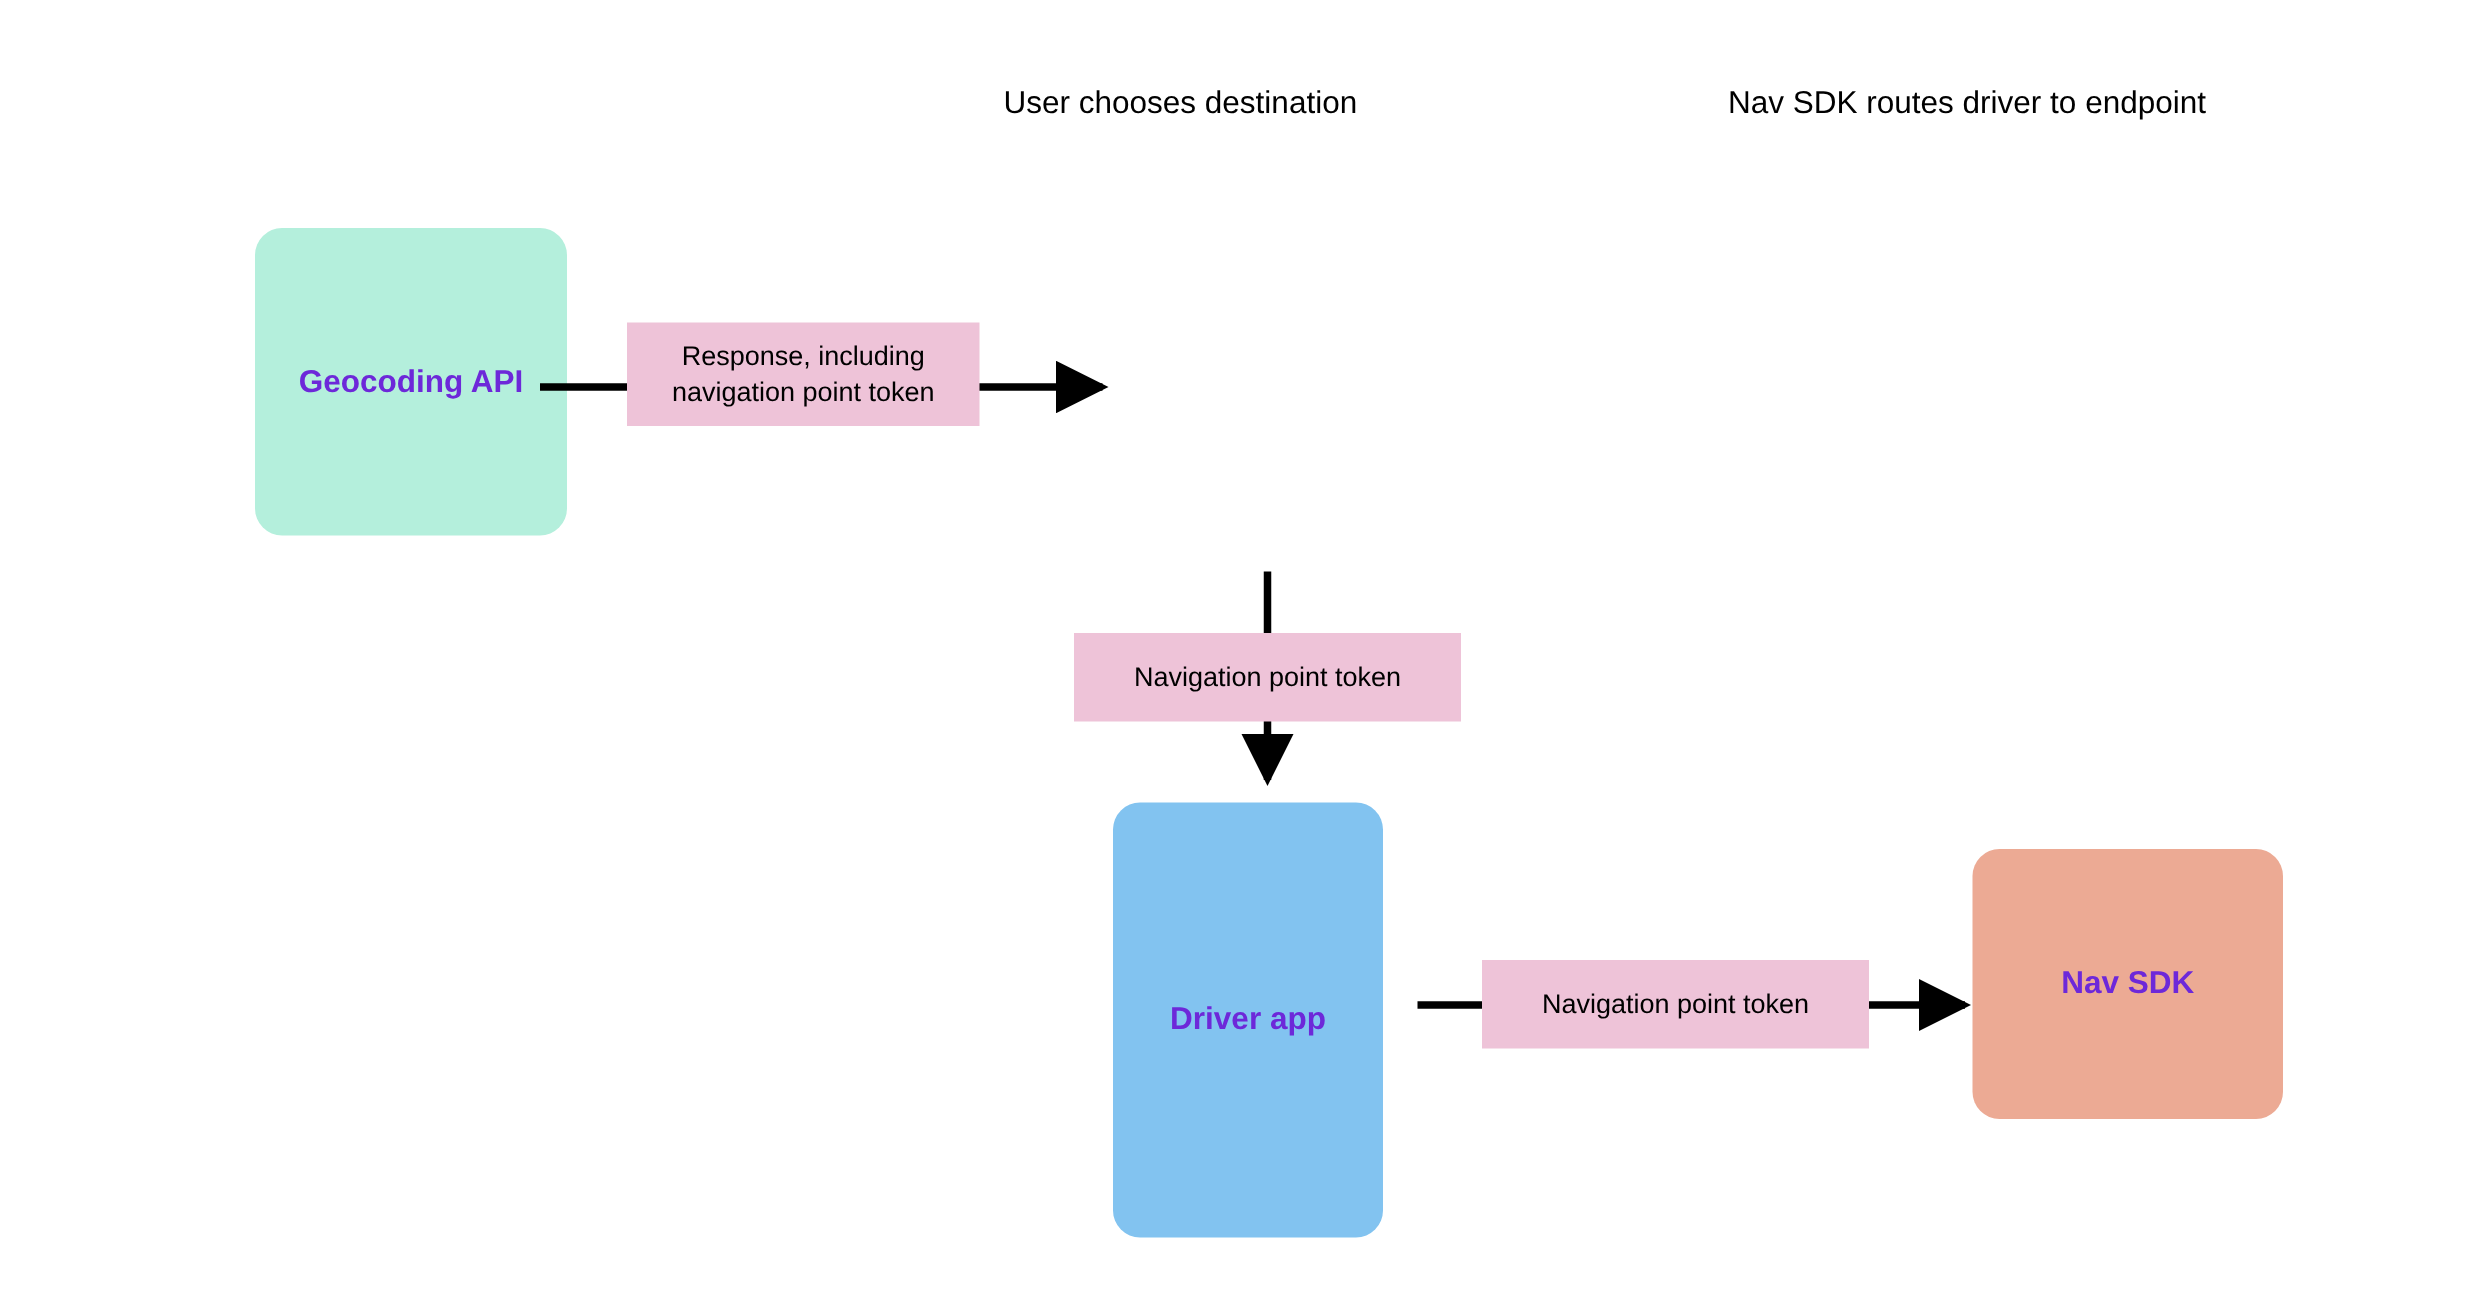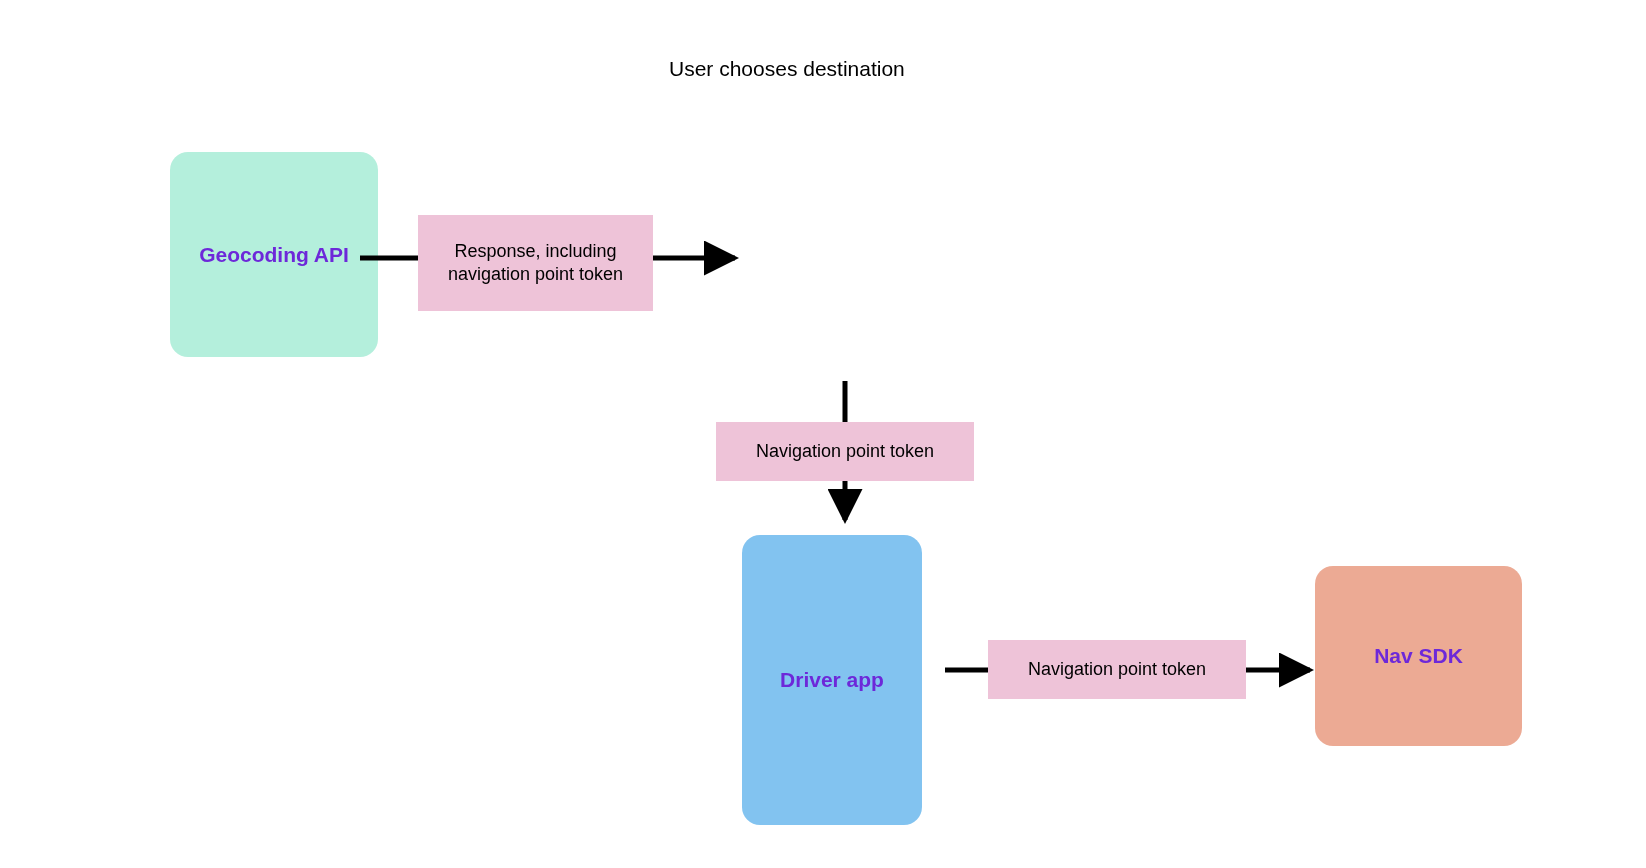--- a/index.html
+++ b/index.html
@@ -60,20 +60,21 @@
   }
 </style>
 </head>
 <body>
 
 <div id="canvas">
 
 
   <div class="col-header" style="left:669px; top:56px;">User chooses destination</div>
 
+  <div class="col-header" style="left:1152px; top:56px;">Nav SDK routes driver to endpoint</div>
 
   <svg class="edge-svg" viewBox="0 0 1646 868">
     <defs>
       <marker id="arrowhead" markerWidth="7" markerHeight="7" refX="6.2" refY="3.5" orient="auto" markerUnits="strokeWidth">
         <path d="M0,0 L7,3.5 L0,7 z" fill="#000000"></path>
       </marker>
     </defs>
 
     <line x1="360" y1="258" x2="735" y2="258" stroke="#000000" stroke-width="5" marker-end="url(#arrowhead)"></line>
 
@@ -88,21 +89,21 @@
 
 
   <div class="node" style="left:742px; top:535px; width:180px; height:290px; background:#82c3f0;">
     <span>Driver app</span>
   </div>
 
   <div class="node" style="left:1315px; top:566px; width:207px; height:180px; background:#ecaa94;">
     <span>Nav SDK</span>
   </div>
 
-  <div class="edge-label" style="left:418px; top:215px; width:235px; height:96px; background:#eec3d8;">
+  <div class="edge-label" style="left:418px; top:215px; width:235px; height:69px; background:#eec3d8;">
     <span>Response, including navigation point token</span>
   </div>
 
   <div class="edge-label" style="left:716px; top:422px; width:258px; height:59px; background:#eec3d8;">
     <span>Navigation point token</span>
   </div>
 
   <div class="edge-label" style="left:988px; top:640px; width:258px; height:59px; background:#eec3d8;">
     <span>Navigation point token</span>
   </div>

